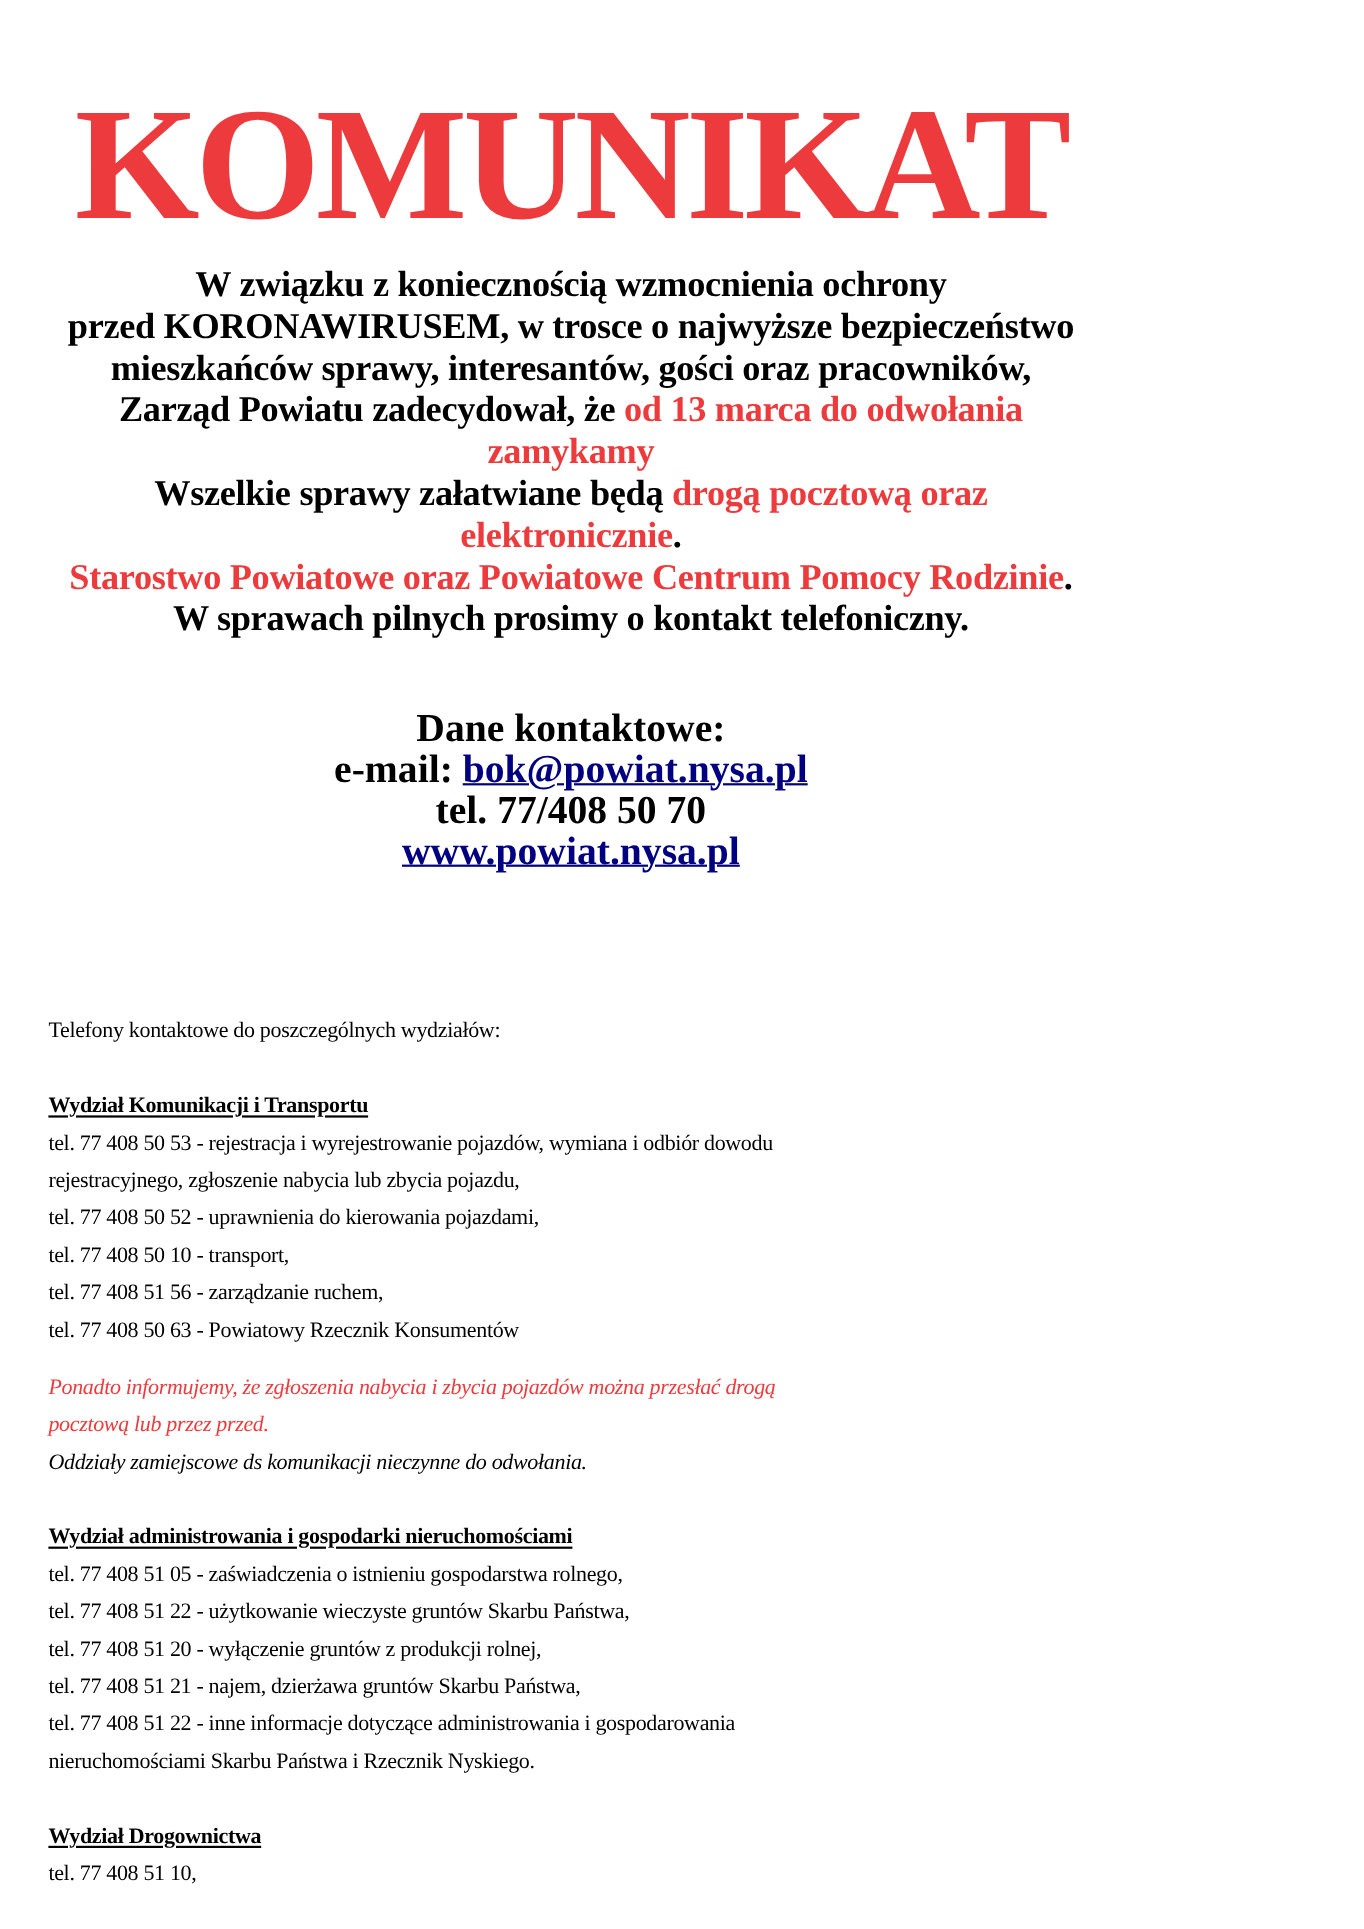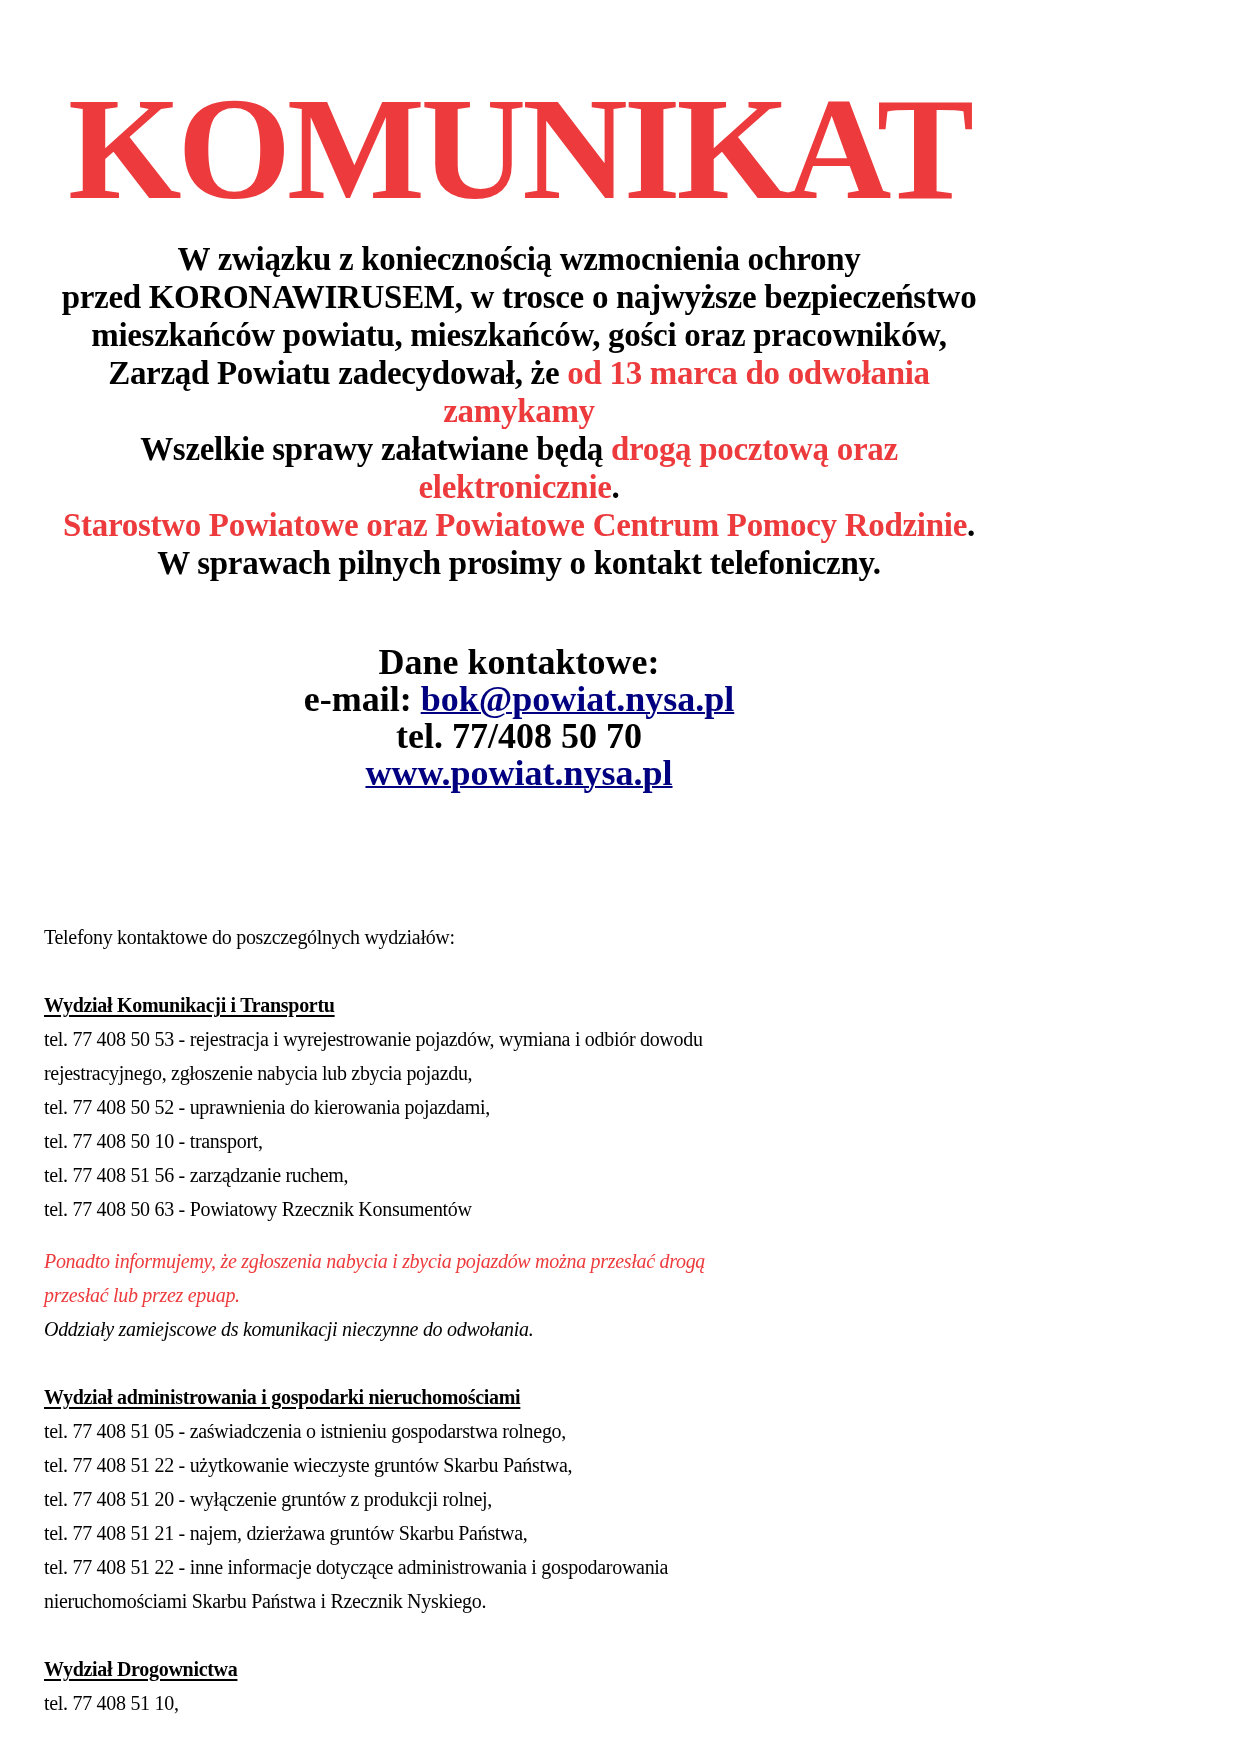--- a/index.html
+++ b/index.html
@@ -72,21 +72,21 @@
 <body>
 
 <div class="page">
 
   <div class="center-col">
     <h1 class="title">KOMUNIKAT</h1>
 
     <div class="intro">
         <div class="tline"><span>W związku z koniecznością wzmocnienia ochrony</span></div>
         <div class="tline"><span>przed KORONAWIRUSEM, w trosce o najwyższe bezpieczeństwo</span></div>
-        <div class="tline"><span>mieszkańców powiatu, mieszkańców, gości oraz pracowników,</span></div>
+        <div class="tline"><span>mieszkańców sprawy, interesantów, gości oraz pracowników,</span></div>
         <div class="tline"><span>Zarząd Powiatu zadecydował, że </span><span class="red">od 13 marca do odwołania zamykamy</span></div>
         <div class="tline"><span>Wszelkie sprawy załatwiane będą </span><span class="red">drogą pocztową oraz elektronicznie</span><span>.</span></div>
         <div class="tline"><span class="red">Starostwo Powiatowe oraz Powiatowe Centrum Pomocy Rodzinie</span><span>.</span></div>
         <div class="tline"><span>W sprawach pilnych prosimy o kontakt telefoniczny.</span></div>
       </div>
 
     <div class="contact">
       <div class="tline">Dane kontaktowe:</div>
       <div class="tline"><span>e-mail: </span><a href="#" class="doc-link">bok@powiat.nysa.pl</a></div>
       <div class="tline">tel. 77/408 50 70</div>
@@ -104,21 +104,21 @@
           <div class="tline">rejestracyjnego, zgłoszenie nabycia lub zbycia pojazdu,</div>
           <div class="tline">tel. 77 408 50 52 - uprawnienia do kierowania pojazdami,</div>
           <div class="tline">tel. 77 408 50 10 - transport,</div>
           <div class="tline">tel. 77 408 51 56 - zarządzanie ruchem,</div>
           <div class="tline">tel. 77 408 50 63 - Powiatowy Rzecznik Konsumentów</div>
         </div>
     </div>
 
     <div class="note">
         <div class="tline"><span class="red">Ponadto informujemy, że zgłoszenia nabycia i zbycia pojazdów można przesłać drogą</span></div>
-        <div class="tline"><span class="red">przesłać lub przez epuap.</span></div>
+        <div class="tline"><span class="red">pocztową lub przez przed.</span></div>
         <div class="tline"><span>Oddziały zamiejscowe ds komunikacji nieczynne do odwołania.</span></div>
       </div>
 
     <div class="section">
       <div class="section-heading">Wydział administrowania i gospodarki nieruchomościami</div>
       <div>
           <div class="tline">tel. 77 408 51 05 - zaświadczenia o istnieniu gospodarstwa rolnego,</div>
           <div class="tline">tel. 77 408 51 22 - użytkowanie wieczyste gruntów Skarbu Państwa,</div>
           <div class="tline">tel. 77 408 51 20 - wyłączenie gruntów z produkcji rolnej,</div>
           <div class="tline">tel. 77 408 51 21 - najem, dzierżawa gruntów Skarbu Państwa,</div>

